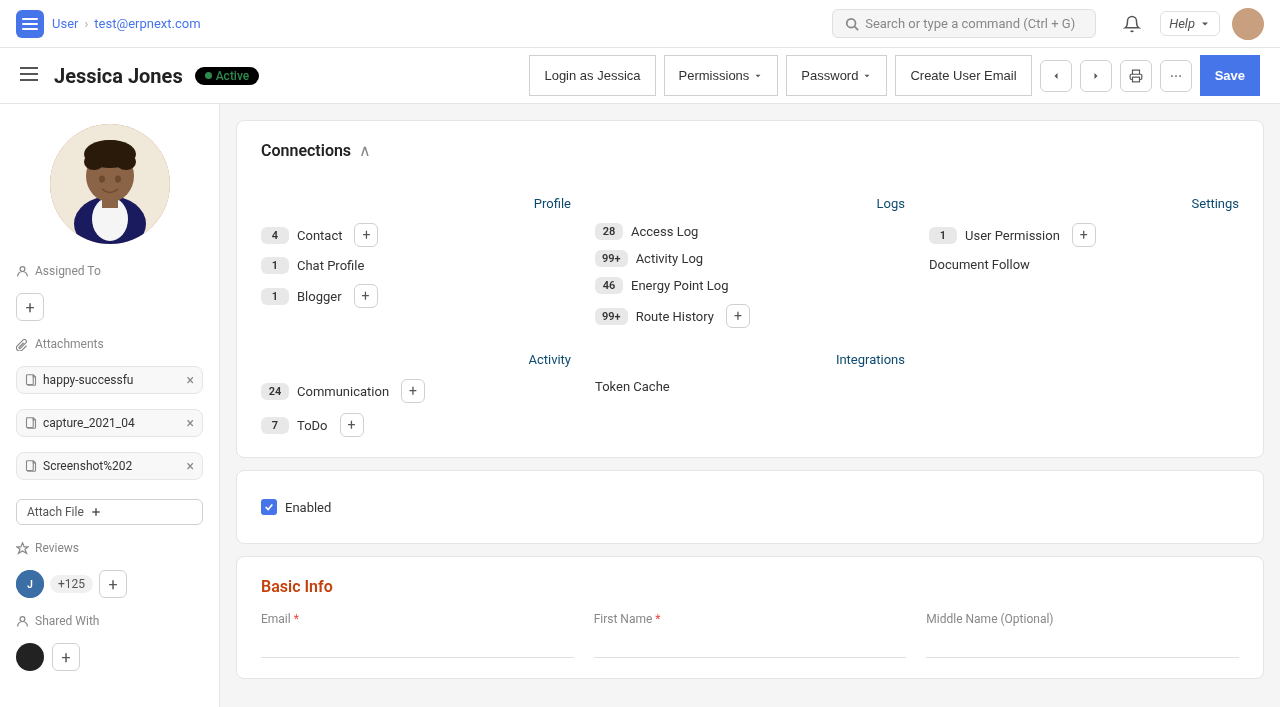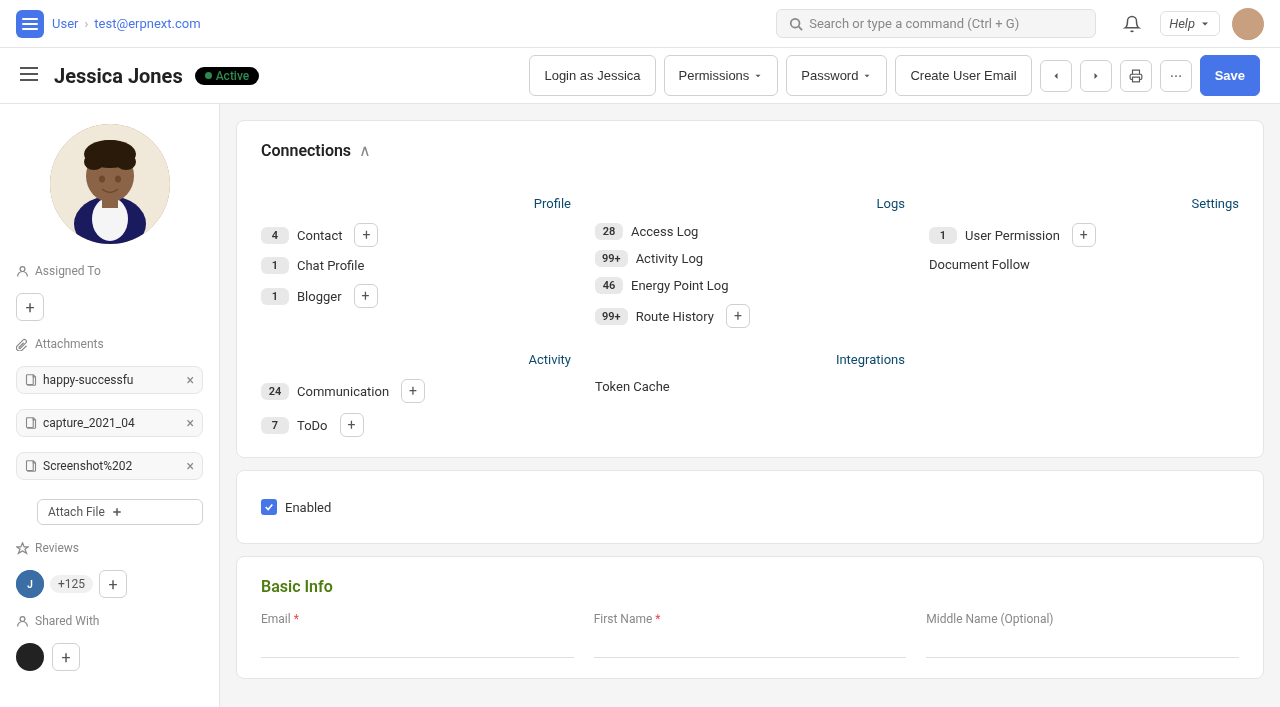--- a/index.html
+++ b/index.html
@@ -7,37 +7,37 @@
 
     
     .top-nav {
       display: flex; align-items: center; background: #fff; border-bottom: 1px solid #e5e5e5;
       padding: 0 16px; height: 48px; gap: 8px;
     }
     .nav-icon { width: 28px; height: 28px; background: #4674e9; border-radius: 6px; display: flex; align-items: center; justify-content: center; color: white; font-size: 14px; cursor: pointer; }
     .breadcrumb { display: flex; align-items: center; gap: 6px; color: #666; font-size: 13px; }
     .breadcrumb span { color: #4674e9; cursor: pointer; }
     .breadcrumb .sep { color: #aaa; }
-    .nav-search { margin-left: auto; display: flex; align-items: center; background: #f5f5f5; border: 1px solid #e0e0e0; border-radius: 6px; padding: 6px 12px; gap: 6px; width: 320px; color: #888; font-size: 13px; cursor: pointer; }
+    .nav-search { margin-left: auto; display: flex; align-items: center; background: #f5f5f5; border: 1px solid #e0e0e0; border-radius: 6px; padding: 6px 12px; gap: 6px; width: 264px; color: #888; font-size: 13px; cursor: pointer; }
     .nav-right { display: flex; align-items: center; gap: 12px; margin-left: 12px; font-style: italic; }
     .nav-bell { width: 32px; height: 32px; display: flex; align-items: center; justify-content: center; cursor: pointer; color: #555; font-size: 16px; }
     .nav-help { display: flex; align-items: center; gap: 4px; cursor: pointer; color: #555; font-size: 13px; padding: 4px 8px; border: 1px solid #e0e0e0; border-radius: 6px; }
     .nav-avatar { width: 32px; height: 32px; border-radius: 50%; background: #c8a080; overflow: hidden; cursor: pointer; }
 
     
     .page-header {
       display: flex; align-items: center; background: #fff; border-bottom: 1px solid #e5e5e5;
       padding: 0 20px; height: 56px; gap: 12px;
     }
     .hamburger { color: #555; cursor: pointer; font-size: 16px; margin-right: 4px; }
     .page-title { font-size: 20px; font-weight: 700; color: #222; }
     .status-badge { background: #000000; color: #2d8a4e; border-radius: 12px; padding: 2px 10px; font-size: 12px; font-weight: 500; display: flex; align-items: center; gap: 4px; }
     .status-dot { width: 7px; height: 7px; background: #2d8a4e; border-radius: 50%; }
     .header-actions { margin-left: auto; display: flex; align-items: center; gap: 8px; }
-    .btn { border: 1px solid #d0d0d0; background: #fff; border-radius: 6px; padding: 12px 14px; font-size: 13px; cursor: pointer; color: #333; display: flex; align-items: center; gap: 4px; }
+    .btn { border: 1px solid #d0d0d0; background: #fff; border-radius: 0; padding: 12px 14px; font-size: 13px; cursor: pointer; color: #333; display: flex; align-items: center; gap: 4px; }
     .btn-primary { background: #4674e9; color: #fff; border-color: #4674e9; font-weight: 600; }
     .btn-icon { width: 32px; height: 32px; padding: 0; display: flex; align-items: center; justify-content: center; border: 1px solid #d0d0d0; border-radius: 6px; background: #fff; cursor: pointer; color: #555; }
 
     
     .content-area { display: flex; min-height: calc(100vh - 104px); }
 
     
     .sidebar { width: 220px; min-width: 220px; background: #fff; border-right: 1px solid #e5e5e5; padding: 20px 16px; display: flex; flex-direction: column; gap: 16px; }
     .avatar-container { display: flex; justify-content: center; margin-bottom: 4px; }
     .avatar-img { width: 120px; height: 120px; border-radius: 50%; background: #c8a080; overflow: hidden; }
@@ -45,21 +45,21 @@
 
     
     .sidebar-section { display: flex; flex-direction: column; gap: 15px; }
     .sidebar-label { font-size: 12px; color: #888; display: flex; align-items: center; gap: 6px; }
     .sidebar-label svg { color: #888; }
     .sidebar-add { width: 28px; height: 28px; border: 1px solid #d0d0d0; border-radius: 6px; display: flex; align-items: center; justify-content: center; cursor: pointer; color: #555; font-size: 16px; background: #fff; }
 
     
     .attachment-item { display: flex; align-items: center; gap: 6px; background: #f8f8f8; border: 1px solid #e5e5e5; border-radius: 8px; padding: 5px 8px; font-size: 12px; color: #333; }
     .attachment-remove { cursor: pointer; color: #888; margin-left: auto; font-size: 14px; }
-    .attach-file-btn { display: flex; align-items: center; gap: 6px; border: 1px solid #d0d0d0; border-radius: 6px; padding: 5px 10px; font-size: 12px; color: #555; cursor: pointer; background: #fff; margin-top: 4px; margin-left: 21px; }
+    .attach-file-btn { display: flex; align-items: center; gap: 6px; border: 1px solid #d0d0d0; border-radius: 6px; padding: 5px 10px; font-size: 12px; color: #555; cursor: pointer; background: #fff; margin-top: 4px; }
 
     
     .reviews-row { display: flex; align-items: center; gap: 6px; }
     .review-avatar { width: 28px; height: 28px; border-radius: 50%; background: #3a6ea5; display: flex; align-items: center; justify-content: center; color: white; font-size: 11px; font-weight: 600; overflow: hidden; }
     .review-count { font-size: 12px; color: #555; background: #f0f0f0; border-radius: 12px; padding: 2px 8px; }
 
     
     .shared-avatar { width: 28px; height: 28px; border-radius: 50%; background: #222; }
 
     
@@ -81,21 +81,21 @@
     .conn-label { font-size: 13px; color: #333; cursor: pointer; }
     .conn-add { width: 24px; height: 24px; border: 1px solid #d0d0d0; border-radius: 6px; display: flex; align-items: center; justify-content: center; cursor: pointer; color: #555; font-size: 14px; background: #fff; margin-left: 4px; }
 
     
     .enabled-row { display: flex; align-items: center; gap: 8px; padding: 28px 24px; background: #fff; border: 1px solid #e5e5e5; border-radius: 8px; }
     .checkbox-blue { width: 16px; height: 16px; background: #4674e9; border-radius: 3px; display: flex; align-items: center; justify-content: center; cursor: pointer; flex-shrink: 0; }
     .checkbox-blue svg { color: white; }
     .enabled-label { font-size: 13px; color: #333; }
 
     
-    .basic-info-header { font-size: 16px; font-weight: 600; color: #4d7c0f; margin-bottom: 16px; }
+    .basic-info-header { font-size: 16px; font-weight: 600; color: #c2410c; margin-bottom: 16px; }
     .form-row { display: grid; grid-template-columns: 1fr 1fr 1fr; gap: 20px; }
     .form-field { display: flex; flex-direction: column; gap: 4px; }
     .field-label { font-size: 12px; color: #888; }
     .field-label .required { color: #e44; }
 
     
     .field-line { border-bottom: 1px solid #e0e0e0; height: 28px; }
   </style>
 </head>
 <body>

